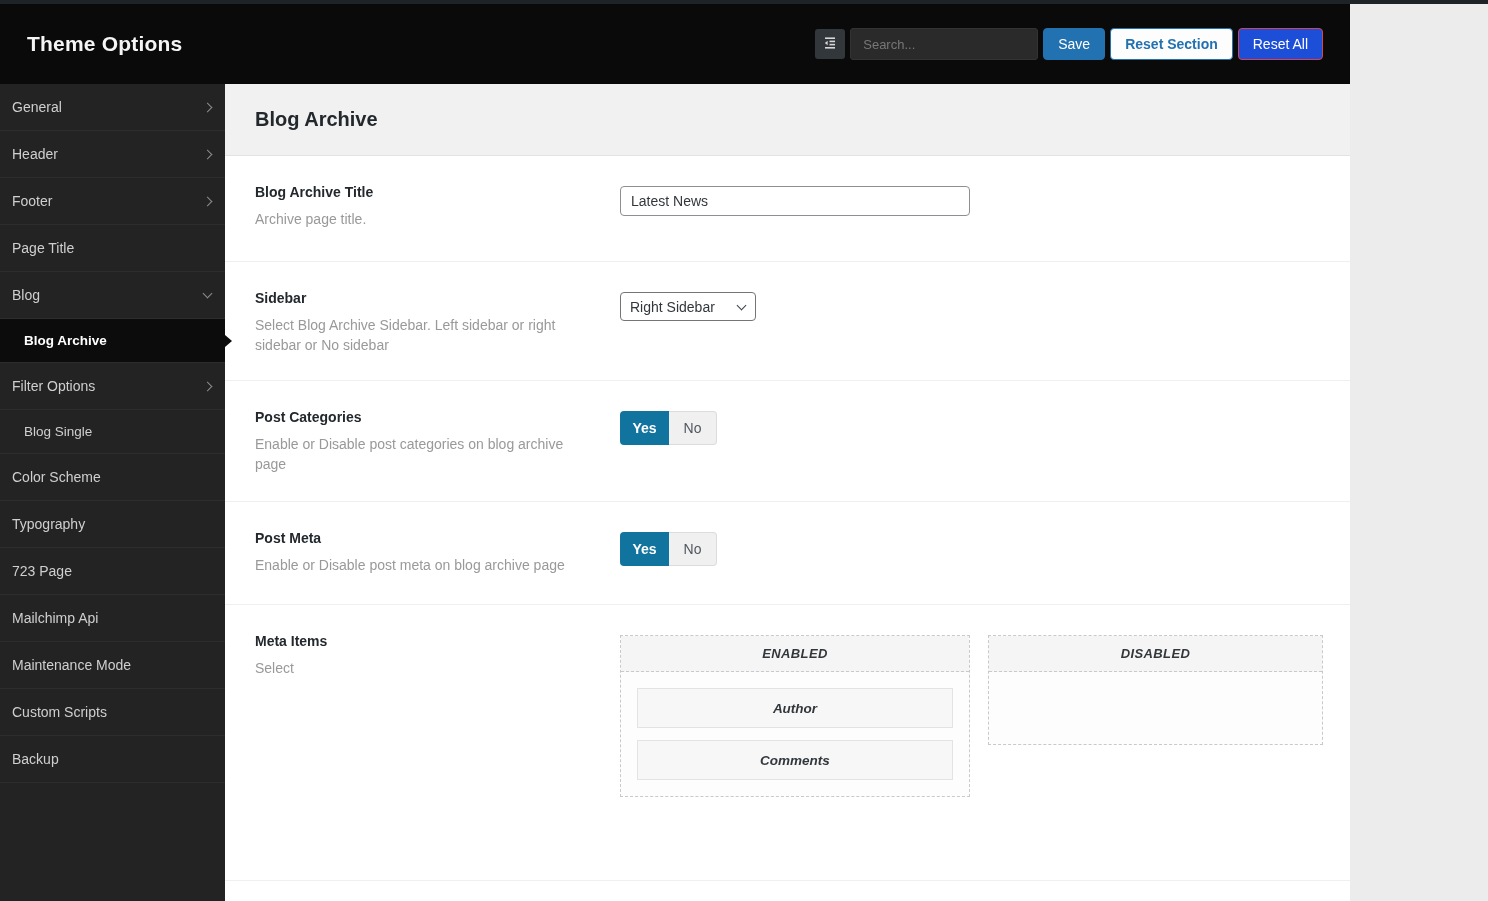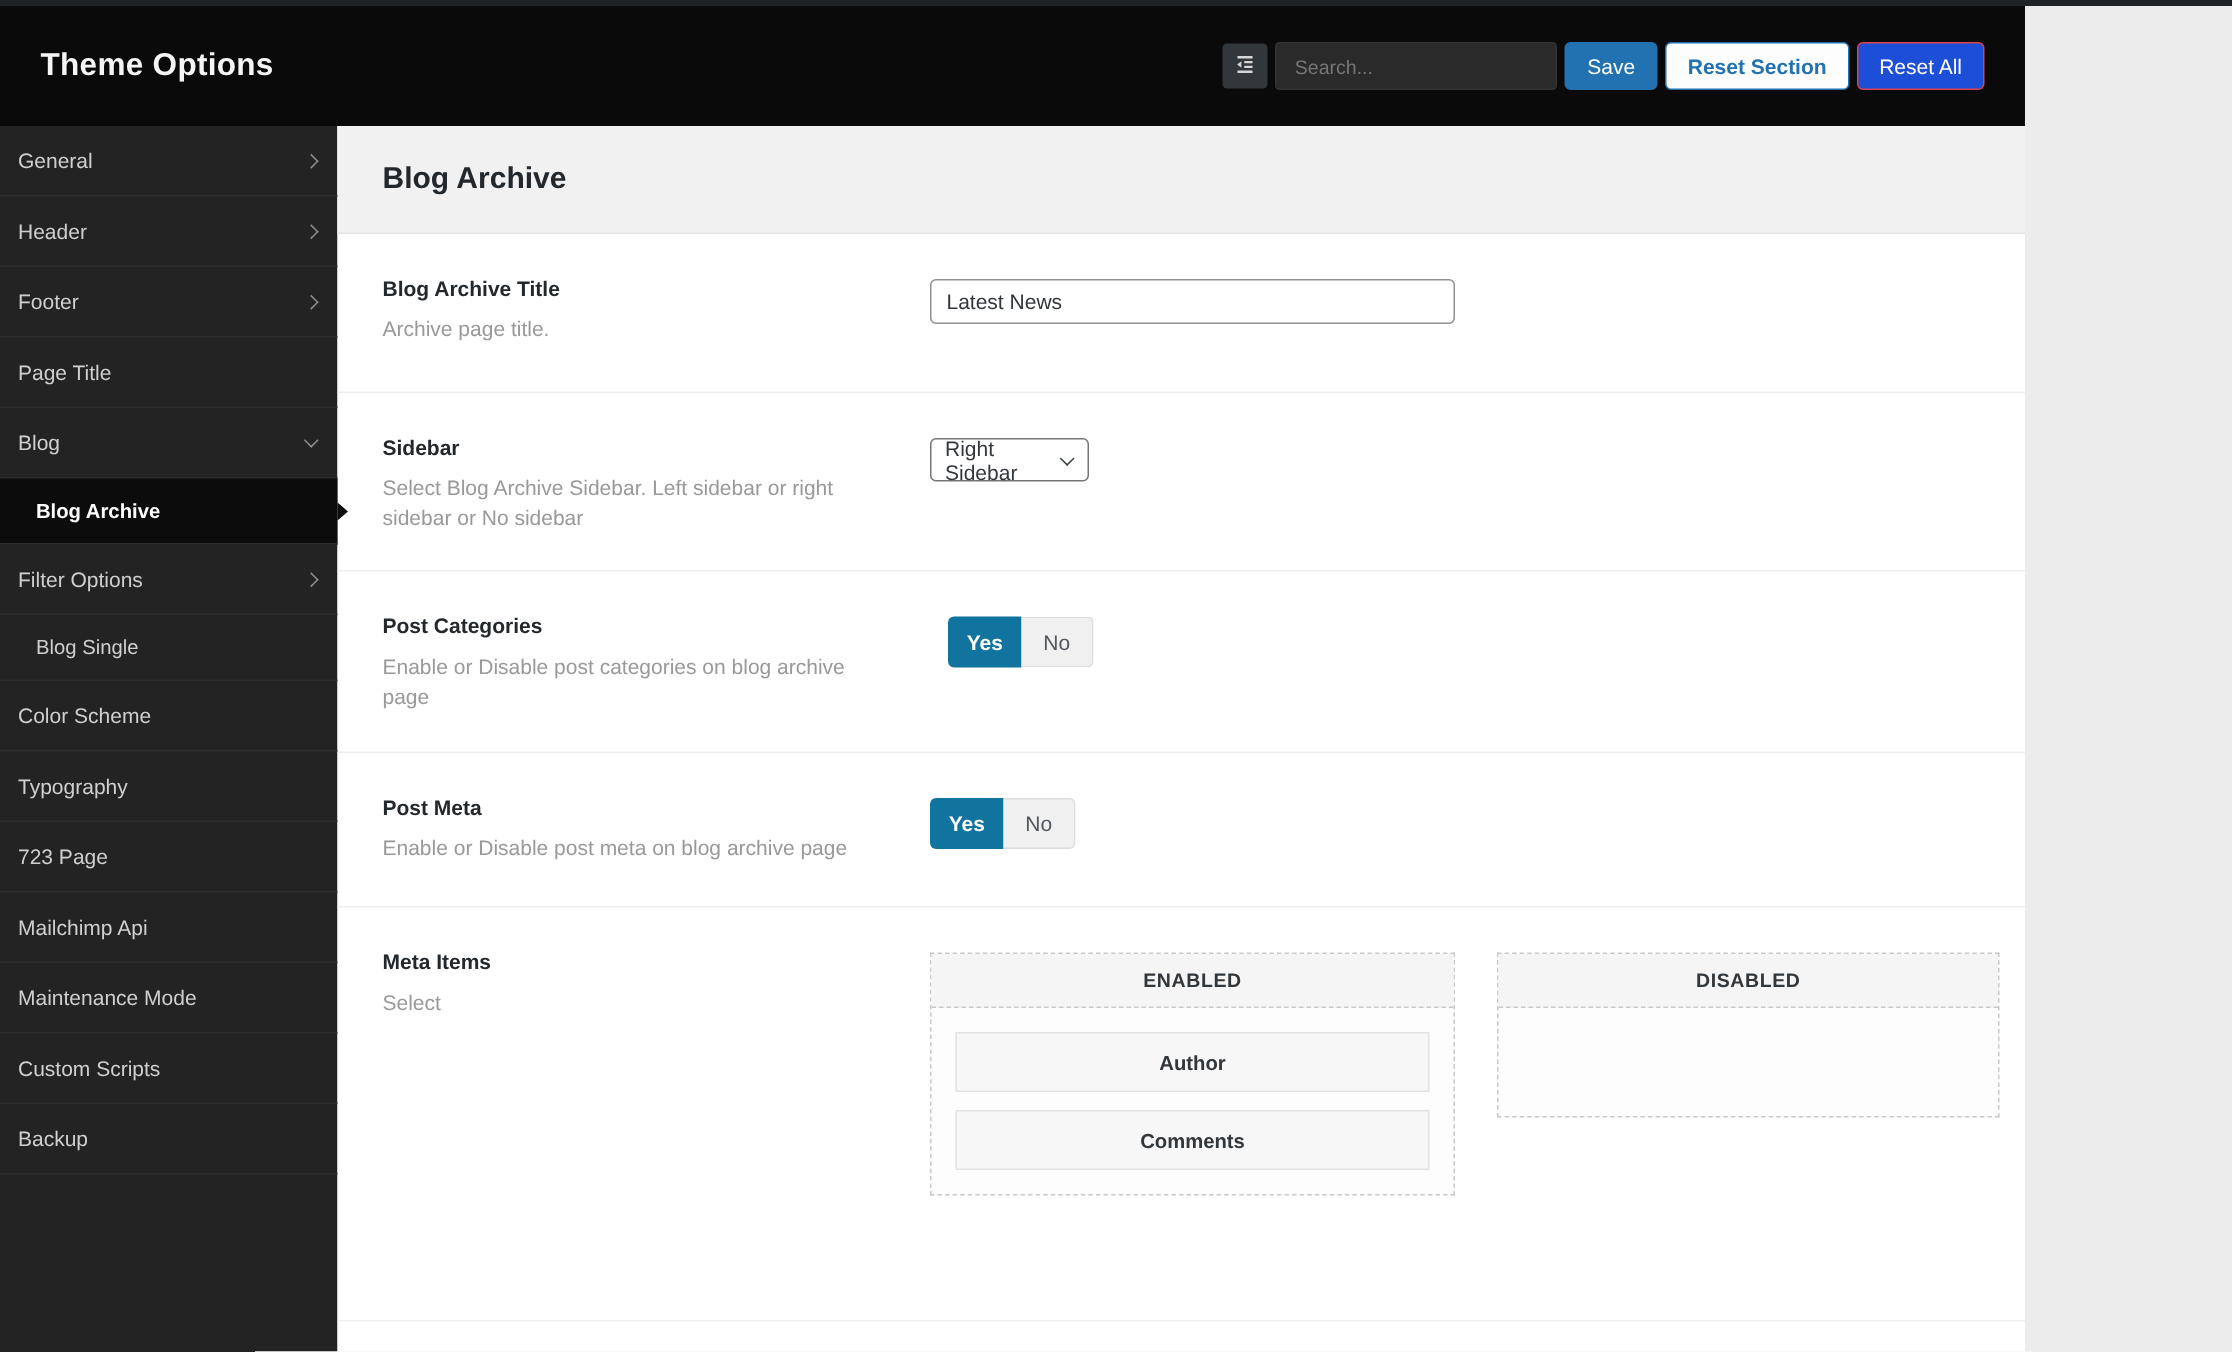--- a/index.html
+++ b/index.html
@@ -47,47 +47,47 @@
   .chev.right { transform:rotate(-45deg); }
   .chev.down  { transform:rotate(45deg); margin-top:-3px; }
 
   
   .content { flex:1; background:#fff; display:flex; flex-direction:column; }
   .content-header { height:72px; background:#f1f1f1; border-bottom:1px solid #e3e3e3;
                     display:flex; align-items:center; padding-left:30px; flex:none; }
   .page-title { font-size:20px; font-weight:700; color:#23282d; }
 
   .field-row { display:flex; padding:28px 30px 0 30px; border-bottom:1px solid #efefef; }
-  .row-1 { height:106px; } .row-2 { height:119px; } .row-3 { height:121px;gap:12px; }
+  .row-1 { height:106px; } .row-2 { height:119px; } .row-3 { height:121px; }
   .row-4 { height:103px; } .row-5 { height:276px; }
   .field-left { width:365px; flex:none; }
   .field-label { font-size:14px; font-weight:700; color:#23282d; margin-bottom:9px; }
   .field-desc { font-size:14px; color:#999; line-height:1.45; max-width:335px; }
   .field-control { margin-top:2px; }
 
   .text-input { width:350px; height:30px; border:1px solid #8c8f94; border-radius:4px;
                 padding:0 10px; font-size:14px; color:#32373c; outline:none;
                 font-family:"Liberation Sans", sans-serif; background:#fff; }
 
-  .select-box { width:106px; height:29px; border:1px solid #757575; border-radius:4px;
+  .select-box { width:136px; height:29px; border:1px solid #757575; border-radius:4px;
                 display:flex; align-items:center; justify-content:space-between;
                 padding:0 10px 0 9px; font-size:14px; color:#32373c; cursor:pointer; background:#fff; }
   .select-chev { width:7px; height:7px; border-right:1.8px solid #3c434a;
                  border-bottom:1.8px solid #3c434a; transform:rotate(45deg); margin-top:-3px; }
 
   .toggle-group { display:inline-flex; border-radius:4px; }
   .toggle-opt { height:34px; display:flex; align-items:center; justify-content:center;
                 font-size:14px; cursor:pointer; }
   .toggle-yes { width:49px; background:#11749f; color:#fff; font-weight:700;
                 border-radius:4px 0 0 4px; }
   .toggle-no  { width:48px; background:#f0f0f1; color:#50575e; border:1px solid #dcdcde;
                 border-left:none; border-radius:0 4px 4px 0; }
 
   
-  .sorter { display:flex; gap:28px; }
+  .sorter { display:flex; gap:18px;font-style:italic; }
   .sorter-box { border:1px dashed #c9c9c9; background:#fdfdfd; }
   .sorter-enabled { width:350px; }
   .sorter-disabled { width:335px; align-self:flex-start; }
   .sorter-head { height:36px; background:#f5f5f5; border-bottom:1px dashed #c9c9c9;
                  display:flex; align-items:center; justify-content:center;
                  font-size:13px; font-weight:700; color:#32373c; letter-spacing:.4px; }
   .sorter-body { padding:16px; }
   .sorter-body.empty { height:72px; padding:0; }
   .sorter-item { height:40px; background:#f7f7f7; border:1px solid #e3e3e3;
                  display:flex; align-items:center; justify-content:center;

